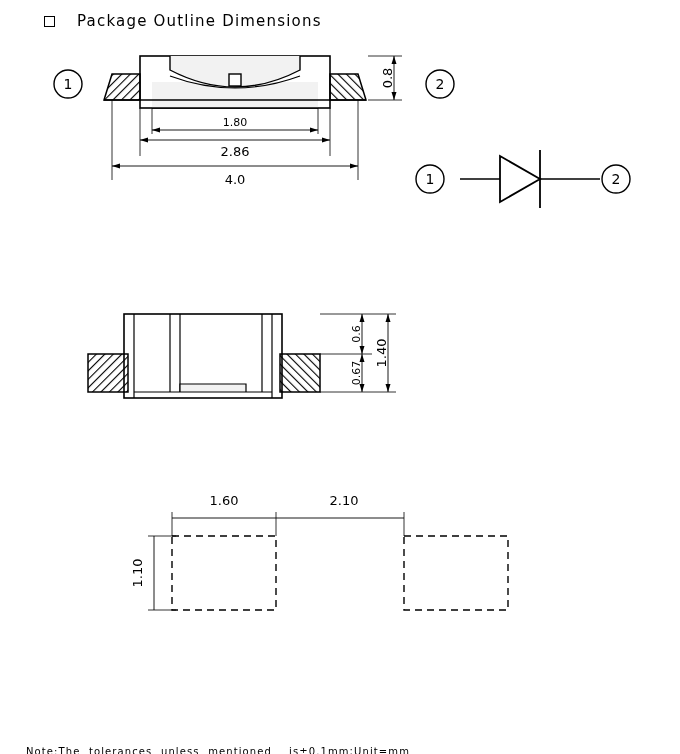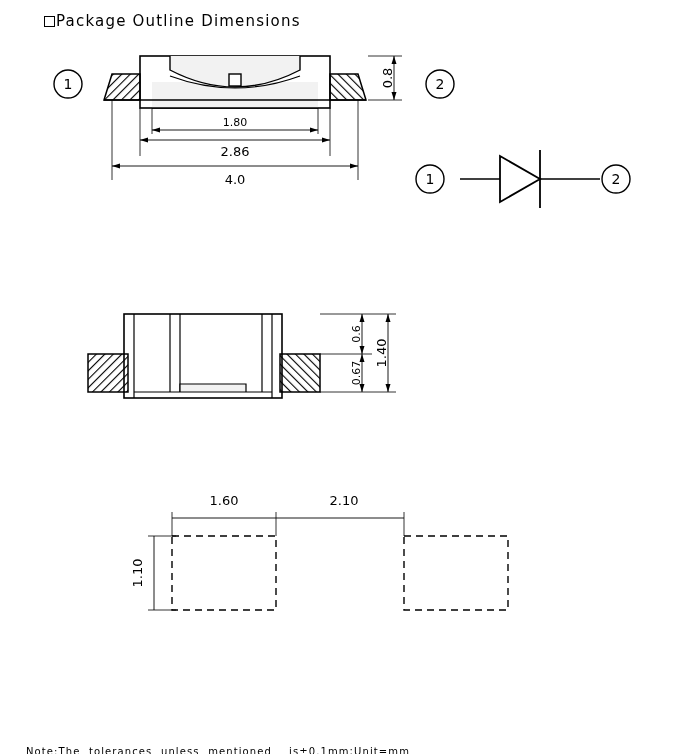--- a/index.html
+++ b/index.html
@@ -21,21 +21,21 @@
     width: 680px;
     height: 754px;
   }
   
   .title-row {
     position: absolute;
     left: 44px;
     top: 12px;
     display: flex;
     align-items: center;
-    gap: 1px;
+    gap: 22px;
     font-size: 15px;
     letter-spacing: 1.2px;
   }
   .title-square {
     width: 9px;
     height: 9px;
     border: 1px solid #000;
     display: inline-block;
   }
   

